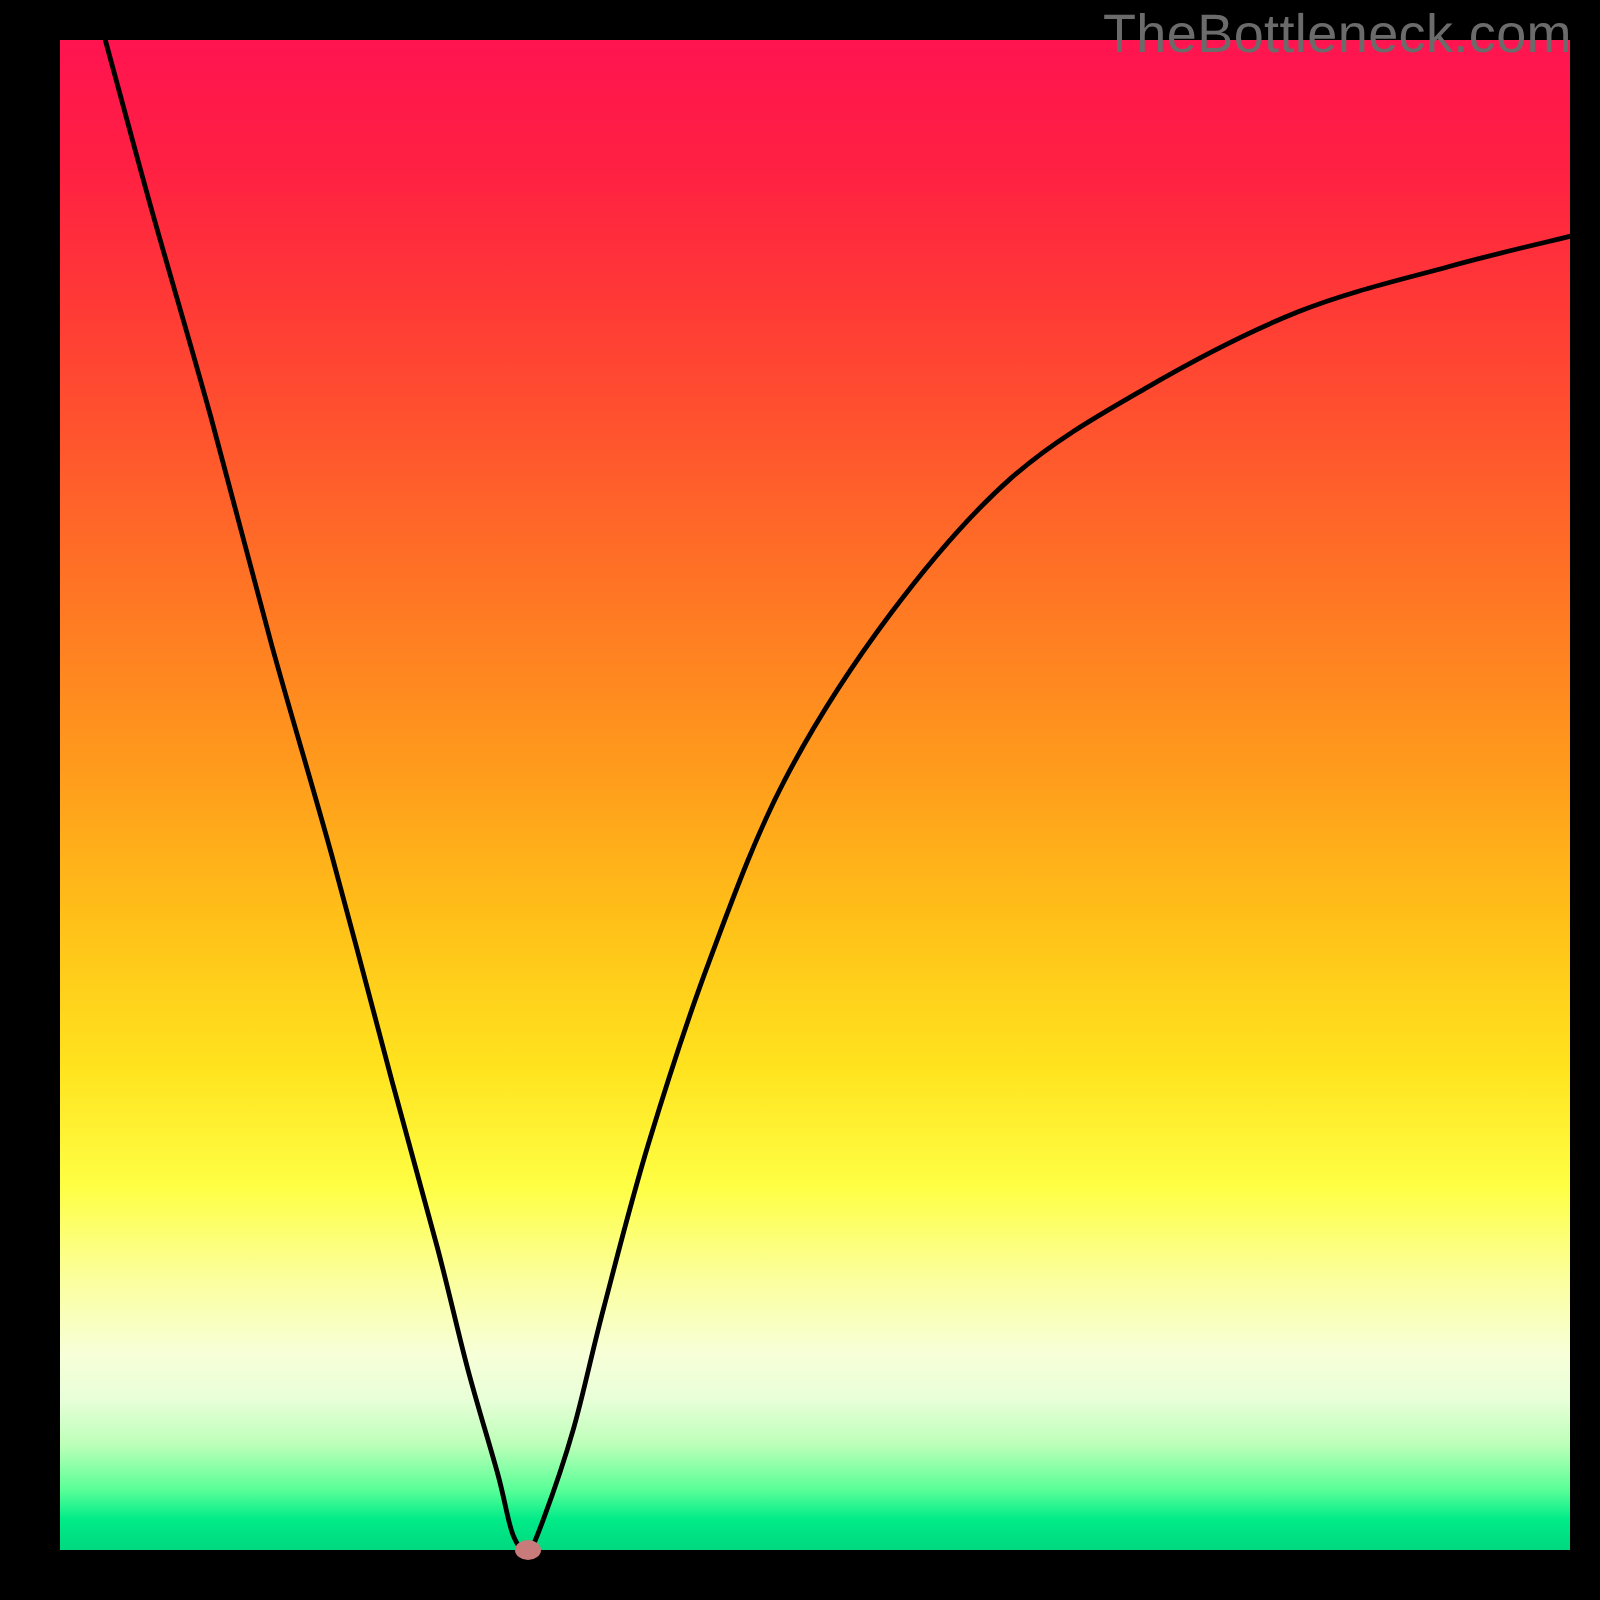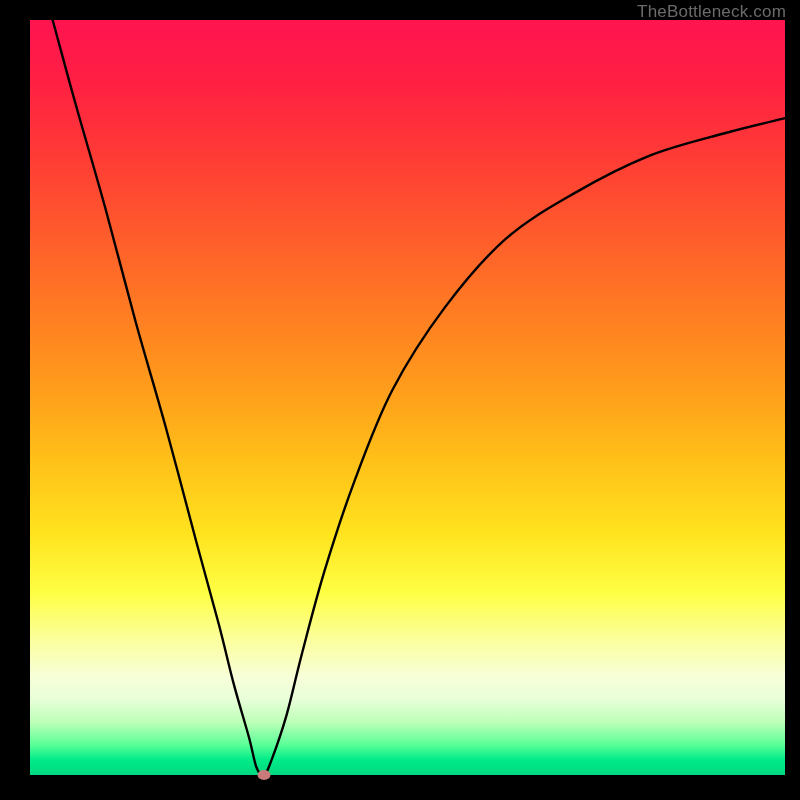--- a/index.html
+++ b/index.html
@@ -40,21 +40,21 @@
       #5aff98 96%,
       #00eb88 98%,
       #00d87f 100%
     );
   }
   .watermark {
     position: absolute;
     top: 2px;
     right: 14px;
     color: #6b6b6b;
-    font-size: 17px;
+    font-size: 27px;
     letter-spacing: 0.2px;
     font-weight: 400;
     user-select: none;
   }
   svg.curve {
     position: absolute;
     left: 0;
     top: 0;
     width: 755px;
     height: 755px;

